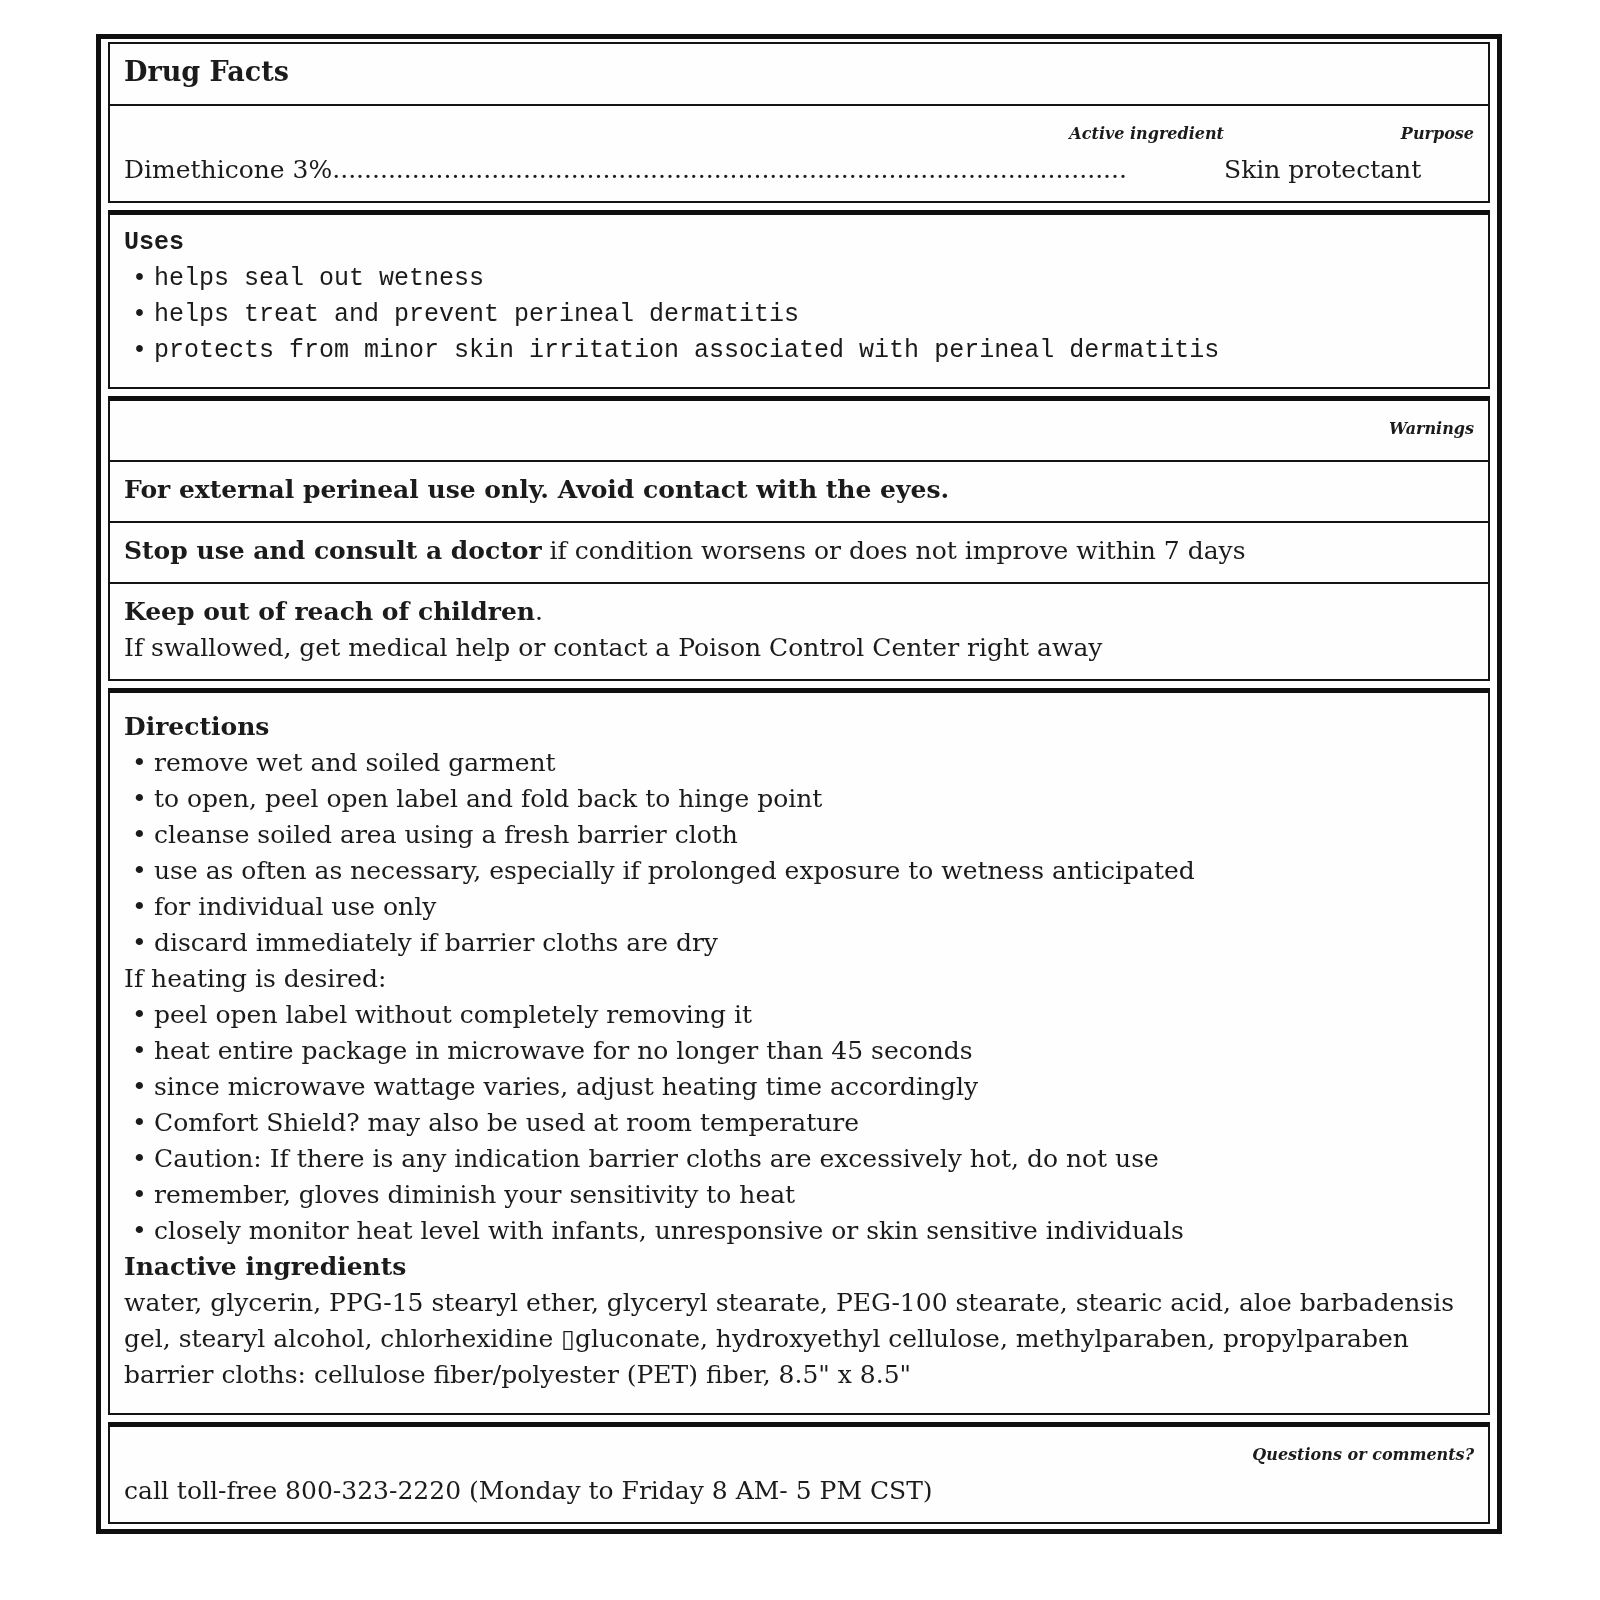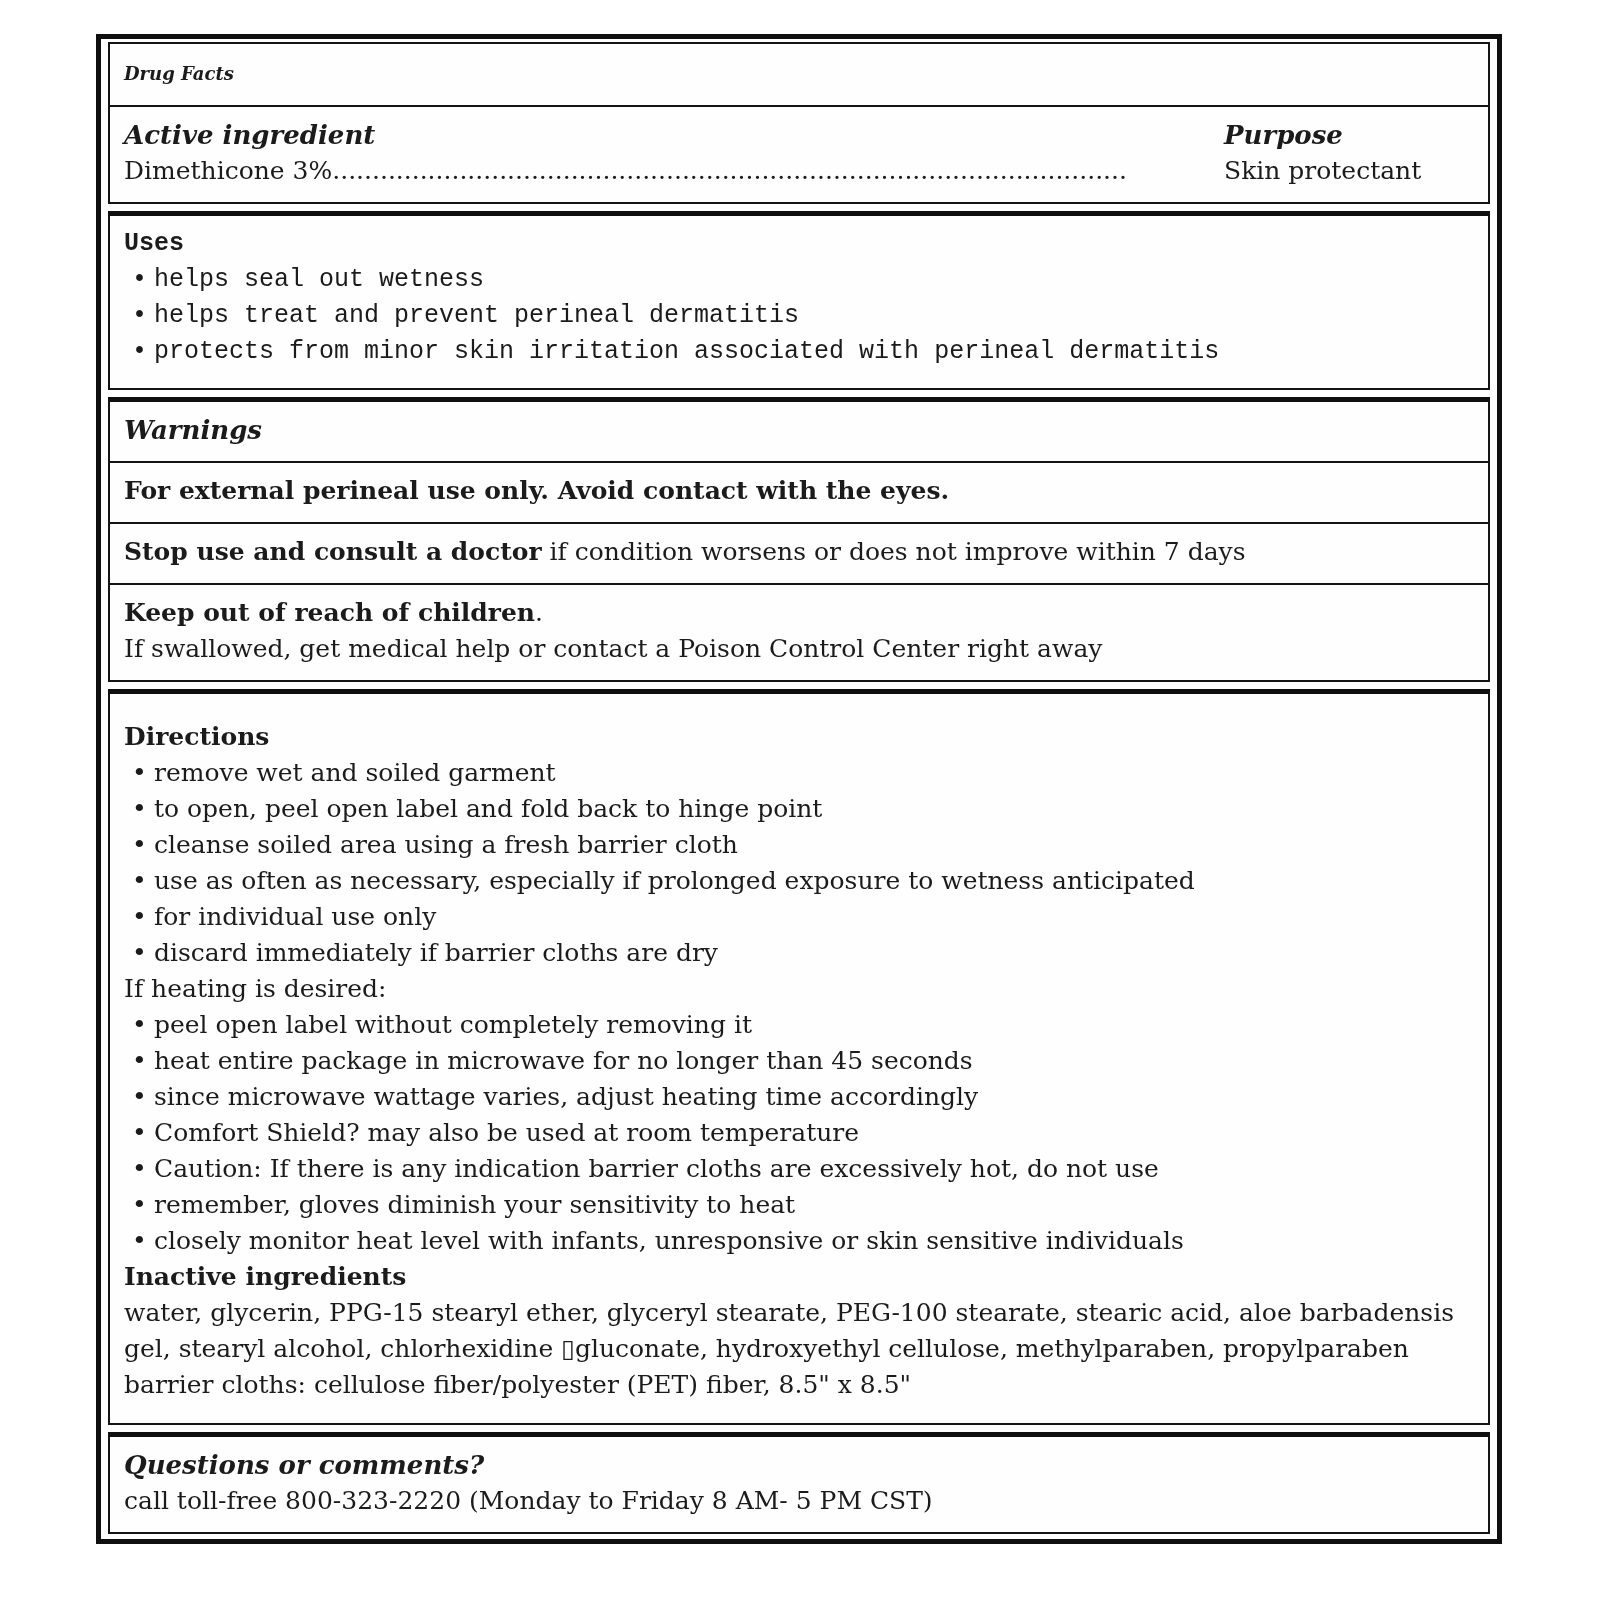--- a/index.html
+++ b/index.html
@@ -29,30 +29,30 @@
   }
   .group.first { margin-top: 0; }
   .group.thick-top { border-top: 5px solid #0f0f0f; }
   .row {
     padding: 10px 14px 13px 14px;
     font-size: 25px;
     line-height: 36px;
   }
   .row + .row { border-top: 2px solid #141414; }
   .title-text {
-    font-size: 18px;
+    font-size: 27px;
     font-weight: bold;
-    font-style: italic;
   }
   h2.sec-italic {
     margin: 0;
-    font-size: 26px;
+    font-size: 16px;
     font-weight: bold;
     font-style: italic;
     line-height: 36px;
+    text-align: right;
   }
   h2.sec-plain {
     margin: 0;
     font-size: 25px;
     font-weight: bold;
     font-style: normal;
     line-height: 36px;
   }
   .bold { font-weight: bold; }
   .active-row { display: flex; align-items: flex-start; }
@@ -122,21 +122,21 @@
     <div class="row">
       <span class="bold">Stop use and consult a doctor</span><span> if condition worsens or does not improve within 7 days</span>
     </div>
     <div class="row">
       <div><span class="bold">Keep out of reach of children</span><span>.</span></div>
       <div>If swallowed, get medical help or contact a Poison Control Center right away</div>
     </div>
   </div>
 
   <div class="group thick-top">
-    <div class="row" style="padding-top:25px; padding-bottom:20px;">
+    <div class="row" style="padding-top:16px; padding-bottom:20px;">
       <h2 class="sec-plain">Directions</h2>
       <ul class="bullets">
 
       <li>remove wet and soiled garment</li>
           <li>to open, peel open label and fold back to hinge point</li>
           <li>cleanse soiled area using a fresh barrier cloth</li>
           <li>use as often as necessary, especially if prolonged exposure to wetness anticipated</li>
           <li>for individual use only</li>
           <li>discard immediately if barrier cloths are dry</li>
         </ul>

